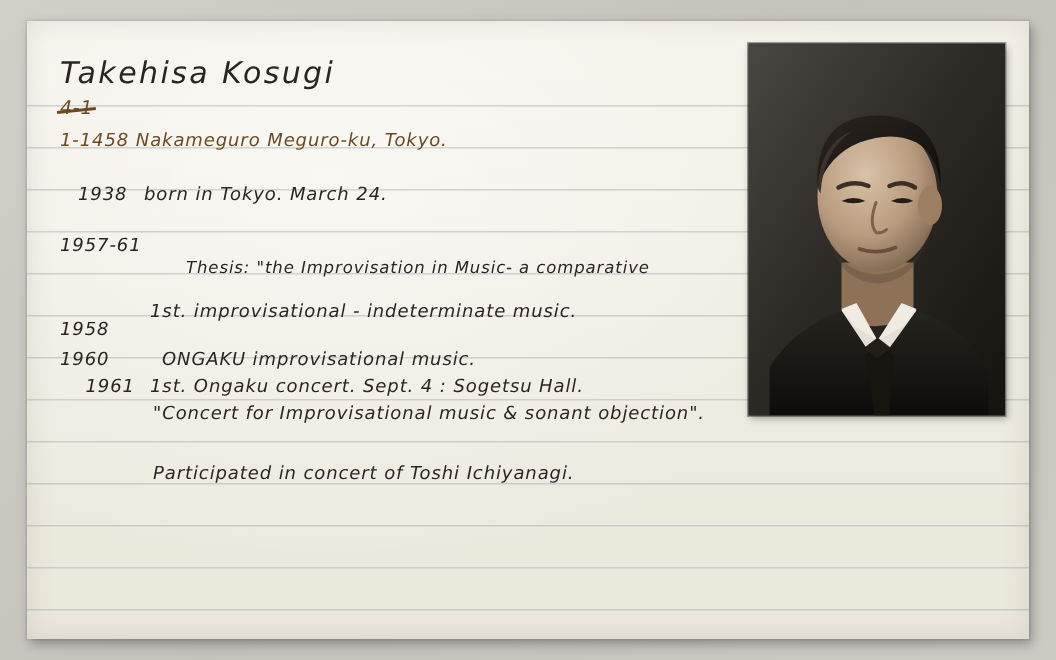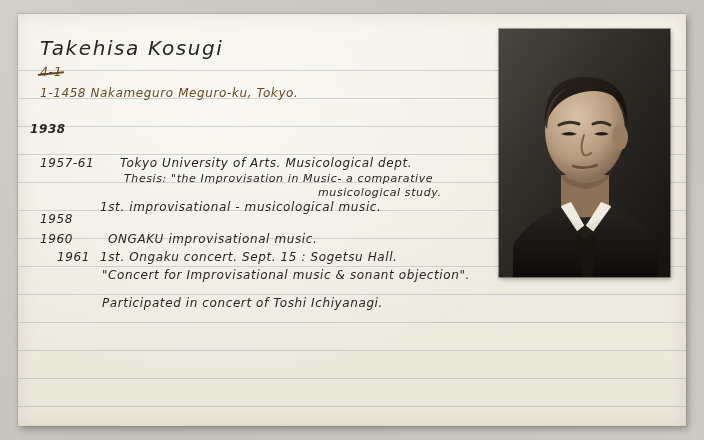--- a/index.html
+++ b/index.html
@@ -133,40 +133,39 @@
 
     <div id="ink">
 
       <div class="ln title" style="left:22px; top:22px;">Takehisa Kosugi</div>
 
       <div class="ln sm brown" style="left:22px; top:50px;">4-1</div>
       <div class="strike" style="left:20px; top:60px; width:26px;"></div>
 
       <div class="ln md brown" style="left:22px; top:72px;">1-1458 Nakameguro Meguro-ku, Tokyo.</div>
 
-      <div class="ln md" style="left:12px; top:108px;font-weight:bold;">1938</div>
+      <div class="ln md" style="left:34px; top:108px;">1938</div>
+      <div class="ln md" style="left:78px; top:108px;">born in Tokyo.  March 24.</div>
 
       <div class="ln md" style="left:22px; top:142px;">1957-61</div>
-      <div class="ln md" style="left:102px; top:142px;">Tokyo University of Arts.  Musicological dept.</div>
 
       <div class="ln xs" style="left:106px; top:158px;">Thesis: "the Improvisation in Music- a comparative</div>
-      <div class="ln xs" style="left:300px; top:172px;">musicological study.</div>
 
       <div class="ln md" style="left:22px; top:198px;">1958</div>
-      <div class="ln md" style="left:82px; top:186px;">1st. improvisational - musicological music.</div>
+      <div class="ln md" style="left:82px; top:186px;">1st. improvisational - indeterminate music.</div>
 
       <div class="ln md" style="left:22px; top:218px;">1960</div>
       <div class="ln md" style="left:90px; top:218px;">ONGAKU improvisational music.</div>
 
       <div class="ln md" style="left:22px; top:236px;margin-left:17px;">1961</div>
-      <div class="ln md" style="left:82px; top:236px;">1st. Ongaku concert.  Sept. 15 : Sogetsu Hall.</div>
+      <div class="ln md" style="left:82px; top:236px;">1st. Ongaku concert.  Sept. 4 : Sogetsu Hall.</div>
 
       <div class="ln md" style="left:84px; top:254px;">"Concert for Improvisational music &amp; sonant objection".</div>
 
-      <div class="ln md" style="left:84px; top:282px;font-style:italic;">Participated  in  concert of  Toshi Ichiyanagi.</div>
+      <div class="ln md" style="left:84px; top:294px;font-style:italic;">Participated  in  concert of  Toshi Ichiyanagi.</div>
 
     </div>
 
     <div id="photo">
       <svg width="171" height="248" viewBox="0 0 171 248">
         <defs>
           <linearGradient id="bgGrad" x1="0" y1="0" x2="1" y2="1">
             <stop offset="0%" stop-color="#4a4641"></stop>
             <stop offset="45%" stop-color="#2e2b27"></stop>
             <stop offset="100%" stop-color="#15130f"></stop>

